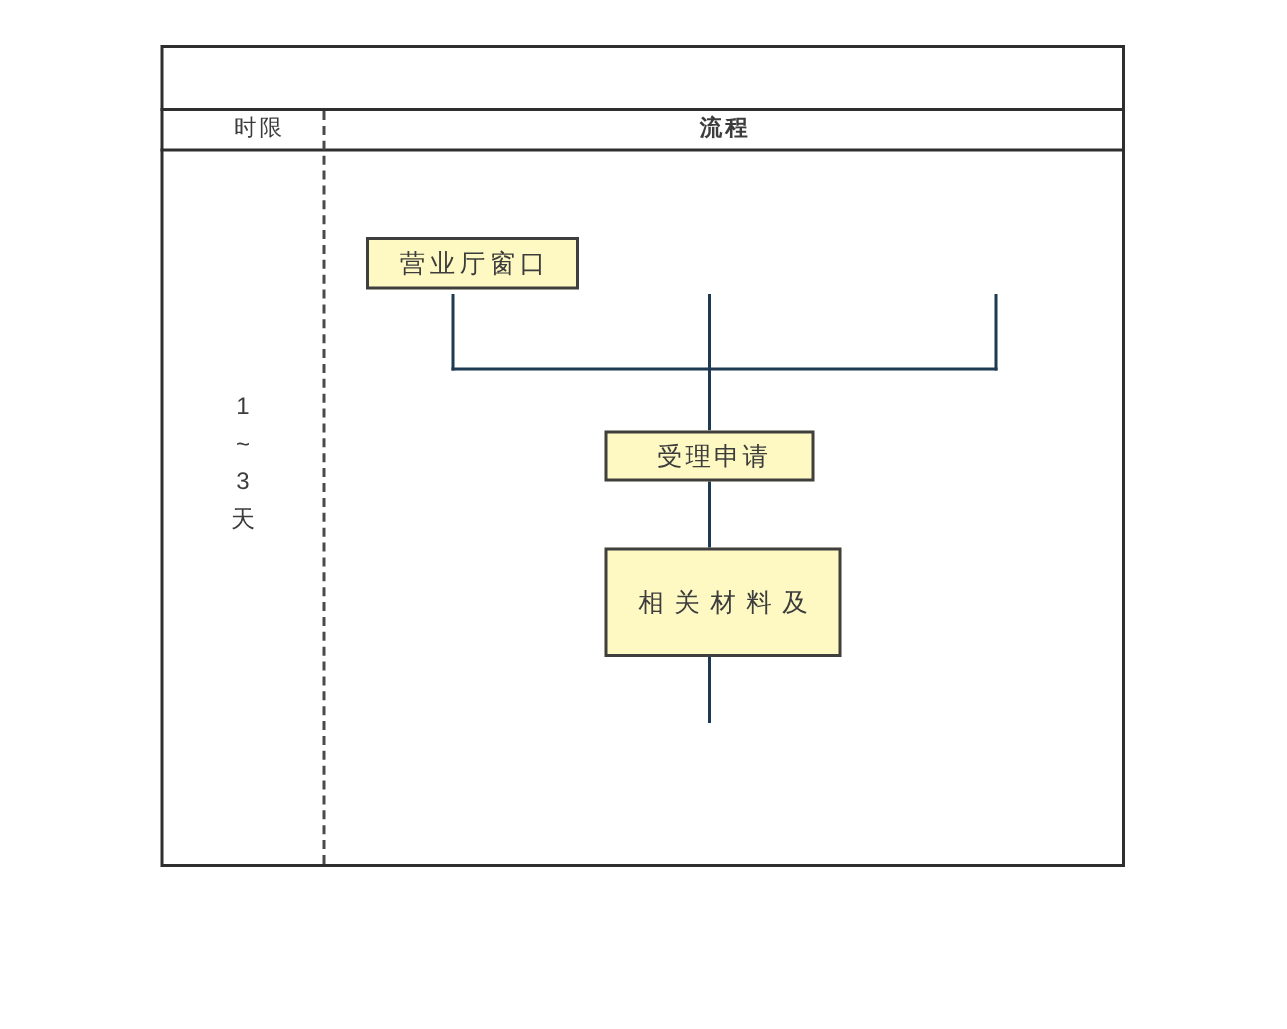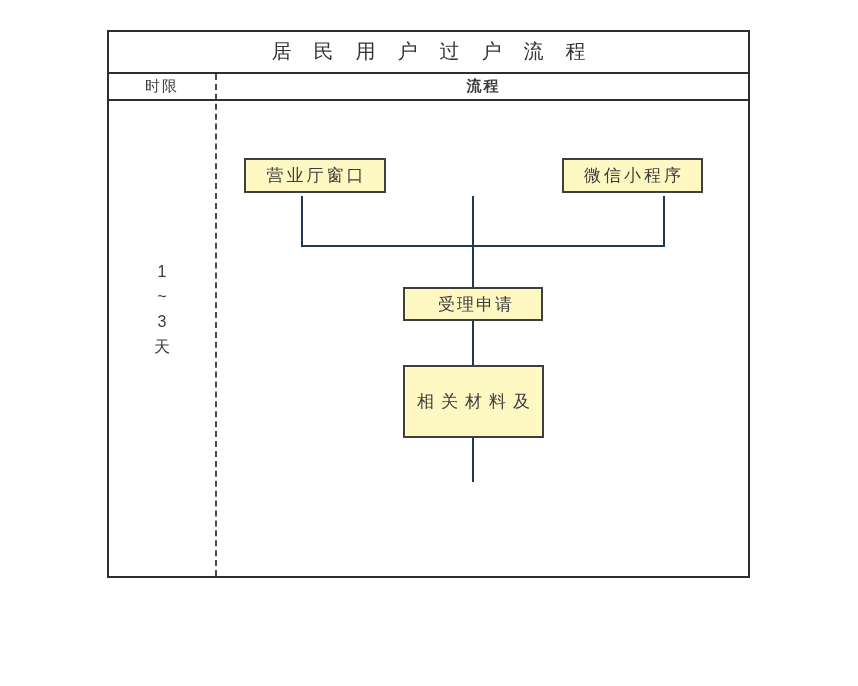--- a/index.html
+++ b/index.html
@@ -93,42 +93,40 @@
 
 <div class="page">
 
   <div class="abs frame"></div>
 
   <div class="abs hrule" style="left:107px; top:72px; width:643px;"></div>
   <div class="abs hrule" style="left:107px; top:99px; width:643px;"></div>
 
   <div class="abs vdash" style="left:215px; top:74px; height:502px;"></div>
 
-  <div class="abs title">居民用户过户流程</div>
 
-  <div class="abs col-header" style="left:107px; width:108px;">时限</div>
+  <div class="abs col-header" style="left:118px; width:108px;">时限</div>
   <div class="abs col-header" style="left:215px; width:535px;font-weight:bold;">流程</div>
 
   <div class="abs time-stack">
     <span>1</span>
     <span>~</span>
     <span>3</span>
     <span>天</span>
   </div>
 
   <div class="abs fbox ls3" style="left:244px; top:158px; width:142px; height:35px;">营业厅窗口</div>
-  <div class="abs fbox ls3" style="left:562px; top:158px; width:141px; height:35px;">微信小程序</div>
 
   <div class="abs conn" style="left:301px; top:196px; width:2px; height:51px;"></div>
   <div class="abs conn" style="left:472px; top:196px; width:2px; height:91px;"></div>
   <div class="abs conn" style="left:663px; top:196px; width:2px; height:51px;"></div>
   <div class="abs conn" style="left:301px; top:245px; width:364px; height:2px;"></div>
   <div class="abs conn" style="left:472px; top:320px; width:2px; height:46px;"></div>
   <div class="abs conn" style="left:472px; top:436px; width:2px; height:46px;"></div>
 
   <div class="abs fbox ls2" style="left:403px; top:287px; width:140px; height:34px;">受理申请</div>
 
-  <div class="abs fbox multi" style="left:403px; top:365px; width:141px; height:73px;">
+  <div class="abs fbox multi" style="left:403px; top:365px; width:158px; height:73px;">
     <span class="line1">相关材料及</span>
   </div>
 
 
 </div>
 
 </body></html>

